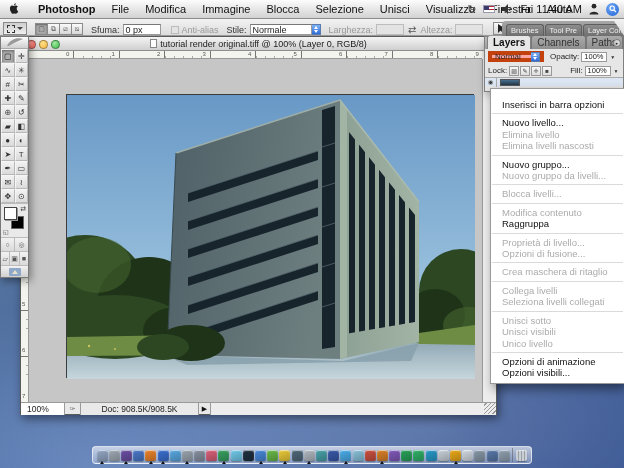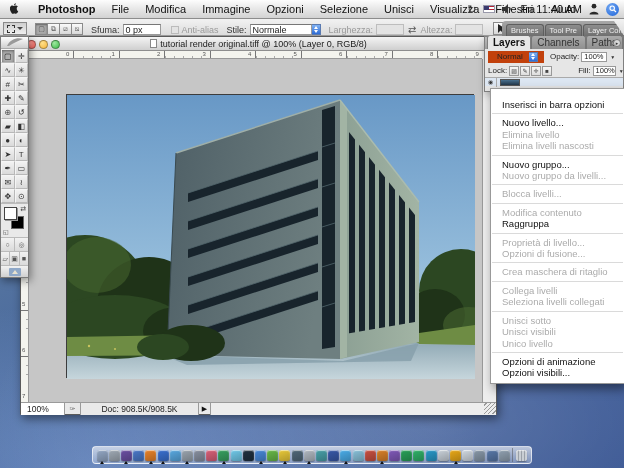--- a/index.html
+++ b/index.html
@@ -92,21 +92,21 @@
   #tb-ir{height:12px;border-top:1px solid #bbb;background:linear-gradient(#F2F2F2,#D0D0D0);display:flex;align-items:center;justify-content:center}
 
   
   #layers{left:484px;top:36px;width:140px;height:56px;z-index:20;background:#E6E6E6;border:1px solid #808080;box-shadow:2px 3px 8px rgba(0,0,0,.35)}
   #layer-tabs{height:12px;background:linear-gradient(#BDBDBD,#9C9C9C);display:flex;align-items:flex-end;padding-left:2px;position:relative}
   .ltab{font-size:10px;padding:1px 5px;border-radius:3px 3px 0 0;white-space:nowrap}
   .ltab.active{background:#E6E6E6;border:1px solid #808080;border-bottom:none;color:#111;font-weight:bold}
   .ltab.inactive{background:linear-gradient(#ABABAB,#8F8F8F);border:1px solid #777;border-bottom:none;color:#333}
   #ltab-menu-btn{position:absolute;right:2px;top:2px;width:8px;height:8px;border-radius:50%;background:#D8D8D8;border:1px solid #777;font-size:5px;line-height:7px;text-align:center;color:#333}
   .lp-row{display:flex;align-items:center;height:15px;font-size:8px;color:#222;padding:0 3px;gap:2px}
-  .lp-pop{display:flex;align-items:center;background:#fca5a5;border:6px solid #c2410c;height:11px;font-size:8px;padding-left:3px;width:56px;justify-content:space-between}
+  .lp-pop{display:flex;align-items:center;background:#fca5a5;border:4px solid #c2410c;height:11px;font-size:8px;padding-left:3px;width:56px;justify-content:space-between}
   .lp-field{background:#fff;border:1px solid #999;height:10px;width:26px;font-size:7.5px;display:flex;align-items:center;padding-left:2px}
   .lp-arrow{font-size:5px;color:#333;margin-left:1px}
   .lock-btn{width:10px;height:10px;border:1px solid #999;background:linear-gradient(#f8f8f8,#ddd);font-size:6px;display:flex;align-items:center;justify-content:center;color:#444}
   #layer-row-sliver{height:9px;border-top:1px solid #aaa;background:#DCE6F2;display:flex;align-items:center}
   #layer-eye{width:12px;height:9px;border-right:1px solid #aaa;font-size:6px;text-align:center;color:#333}
   #layer-thumb{width:20px;height:7px;margin-left:3px;background:linear-gradient(#49708e,#24384a);border:1px solid #555}
 
   
   #flyout{left:490px;top:88px;width:134px;z-index:30;background:#FFFFFF;border:1px solid #999;border-right:none;
     box-shadow:3px 5px 10px rgba(0,0,0,.45);padding:10px 0 4px}
@@ -132,21 +132,21 @@
 </head>
 <body>
 
 <div id="menubar" class="abs">
   <span class="apple">
     <svg width="11" height="13" viewBox="0 0 11 13">
         <path d="M8.4 6.8c0-1.6 1.3-2.3 1.4-2.4-.8-1.1-2-1.2-2.4-1.2-1-.1-2 .6-2.5.6-.5 0-1.3-.6-2.1-.6C1.7 3.2.6 4 .1 5.3c-1 2 .5 5 1.5 6.6.5.8 1.1 1.6 1.9 1.6.8 0 1-.5 2-.5s1.2.5 2 .5c.8 0 1.4-.7 1.9-1.5.6-.9.8-1.7.8-1.8-.1 0-1.8-.7-1.8-3.4z" transform="scale(.8)" fill="#222"></path>
         <path d="M6.7 2.1c.4-.5.7-1.2.6-1.9-.6 0-1.3.4-1.7.9-.4.4-.7 1.1-.6 1.8.7.1 1.3-.3 1.7-.8z" transform="scale(.8)" fill="#222"></path>
       </svg>
   </span>
-  <span id="mb-items"><span class="mb-item bold">Photoshop</span><span class="mb-item">File</span><span class="mb-item">Modifica</span><span class="mb-item">Immagine</span><span class="mb-item">Opzioni</span><span class="mb-item">Selezione</span><span class="mb-item">Unisci</span><span class="mb-item">Visualizza</span><span class="mb-item">Finestra</span><span class="mb-item">Aiuto</span></span>
+  <span id="mb-items"><span class="mb-item bold">Photoshop</span><span class="mb-item">File</span><span class="mb-item">Modifica</span><span class="mb-item">Immagine</span><span class="mb-item">Blocca</span><span class="mb-item">Selezione</span><span class="mb-item">Unisci</span><span class="mb-item">Visualizza</span><span class="mb-item">Finestra</span><span class="mb-item">Aiuto</span></span>
   <span id="mb-right">
     <span style="font-size:11px;color:#333">↻</span>
     <span class="flag"></span>
     <span>
       <svg width="11" height="10" viewBox="0 0 11 10">
           <polygon points="0,3 3,3 6,0 6,10 3,7 0,7" fill="#333"></polygon>
           <path d="M7.5 3 A3 3 0 0 1 7.5 7" stroke="#333" fill="none" stroke-width="1"></path>
         </svg>
     </span>
     <span style="color:#111">Fri 11:40 AM</span>
@@ -423,21 +423,21 @@
     <span class="lp-arrow">▼</span>
   </div>
   <div class="lp-row" style="height:13px">
     <span>Lock:</span>
     <span id="lock-btns" style="display:flex;gap:1px">
         <span class="lock-btn">▨</span>
         <span class="lock-btn">✎</span>
         <span class="lock-btn">✛</span>
         <span class="lock-btn">■</span>
       </span>
-    <span style="margin-left:24px">Fill:</span>
+    <span style="margin-left:16px">Fill:</span>
     <span class="lp-field">
         <span>100%</span>
       </span>
     <span class="lp-arrow">▼</span>
   </div>
   <div id="layer-row-sliver">
     <span id="layer-eye">◉</span>
     <span id="layer-thumb"></span>
   </div>
 </div>

